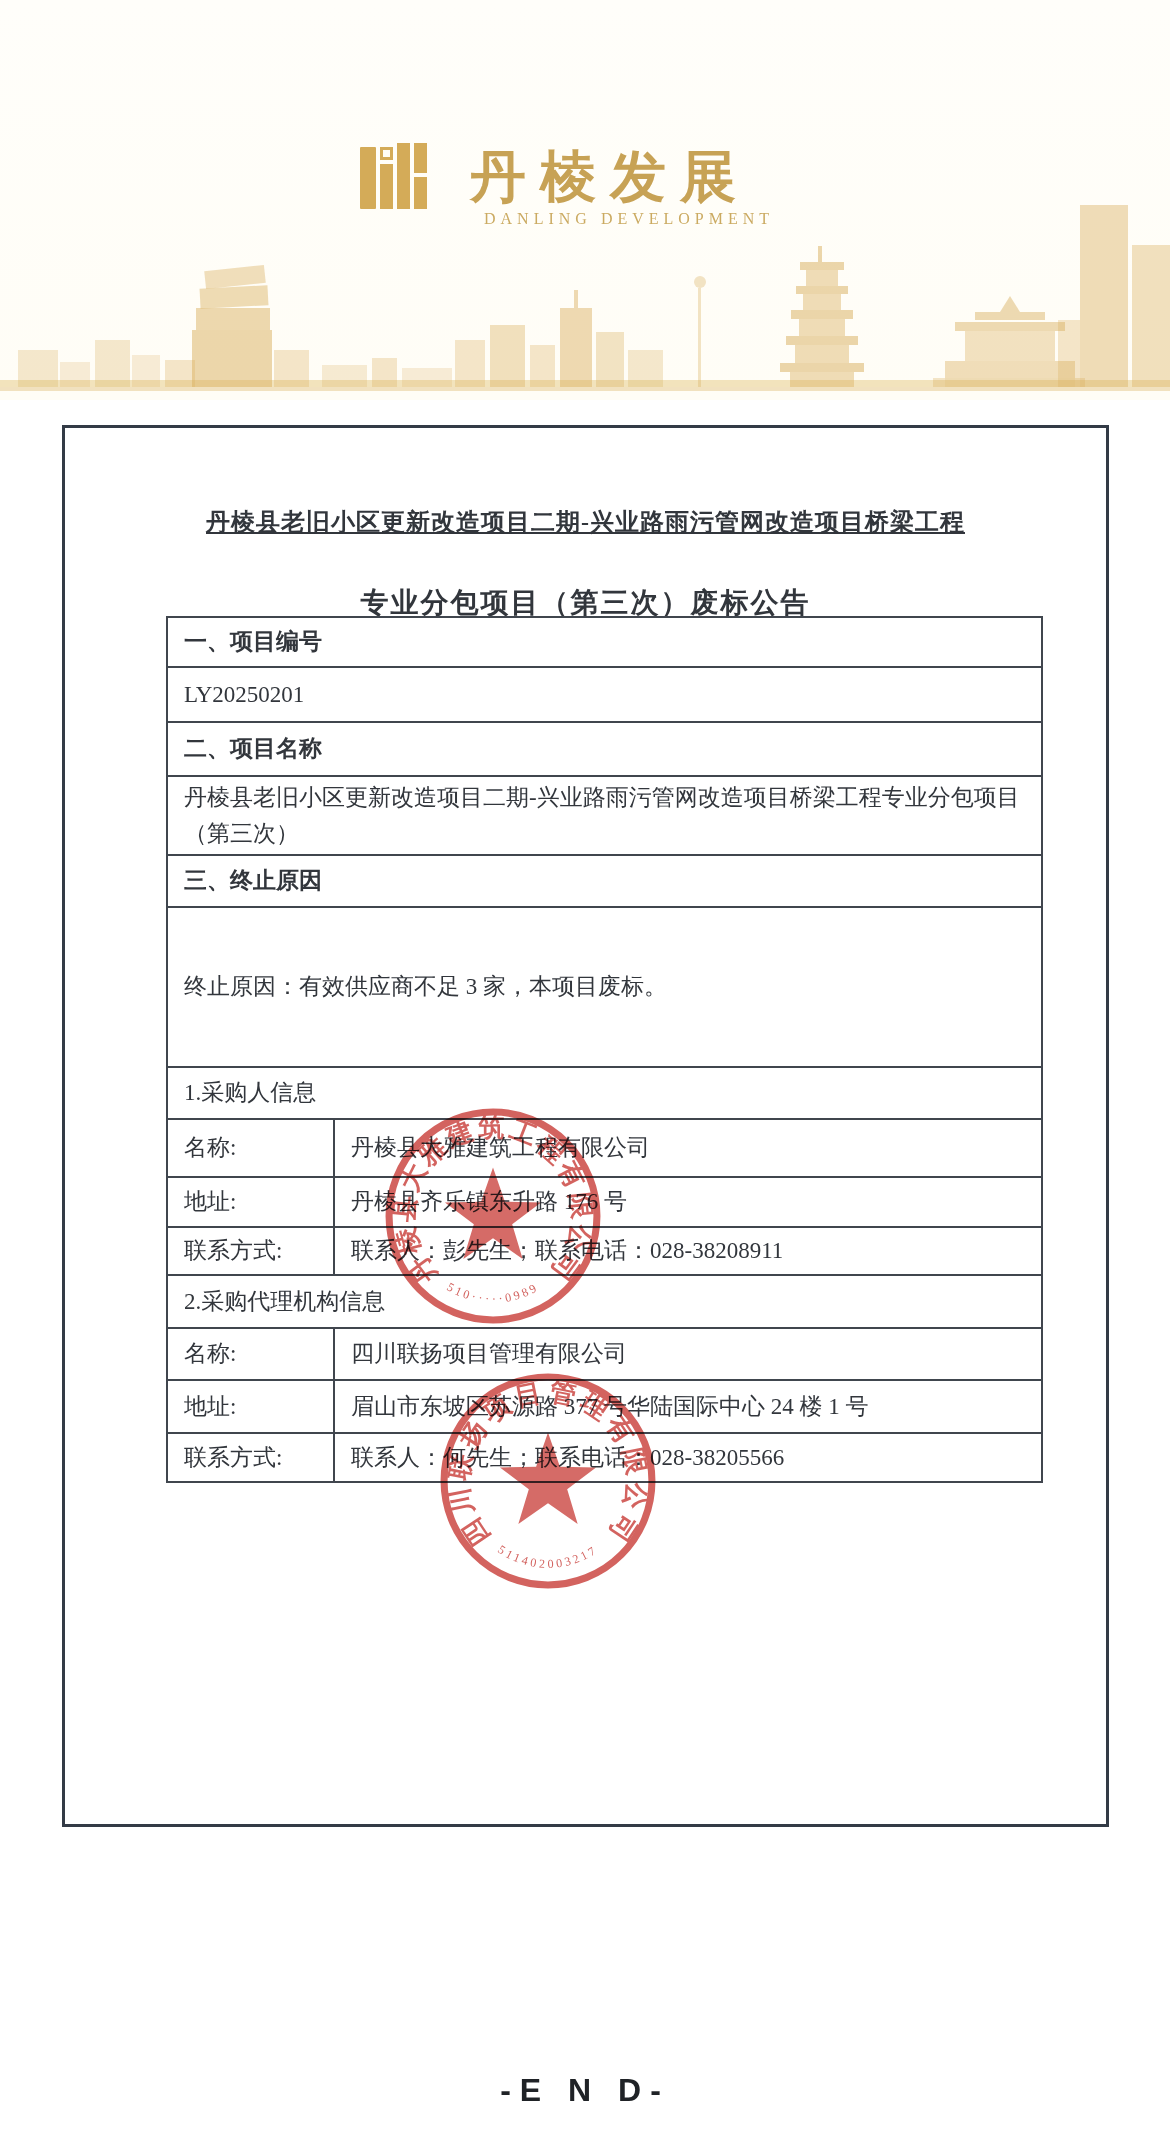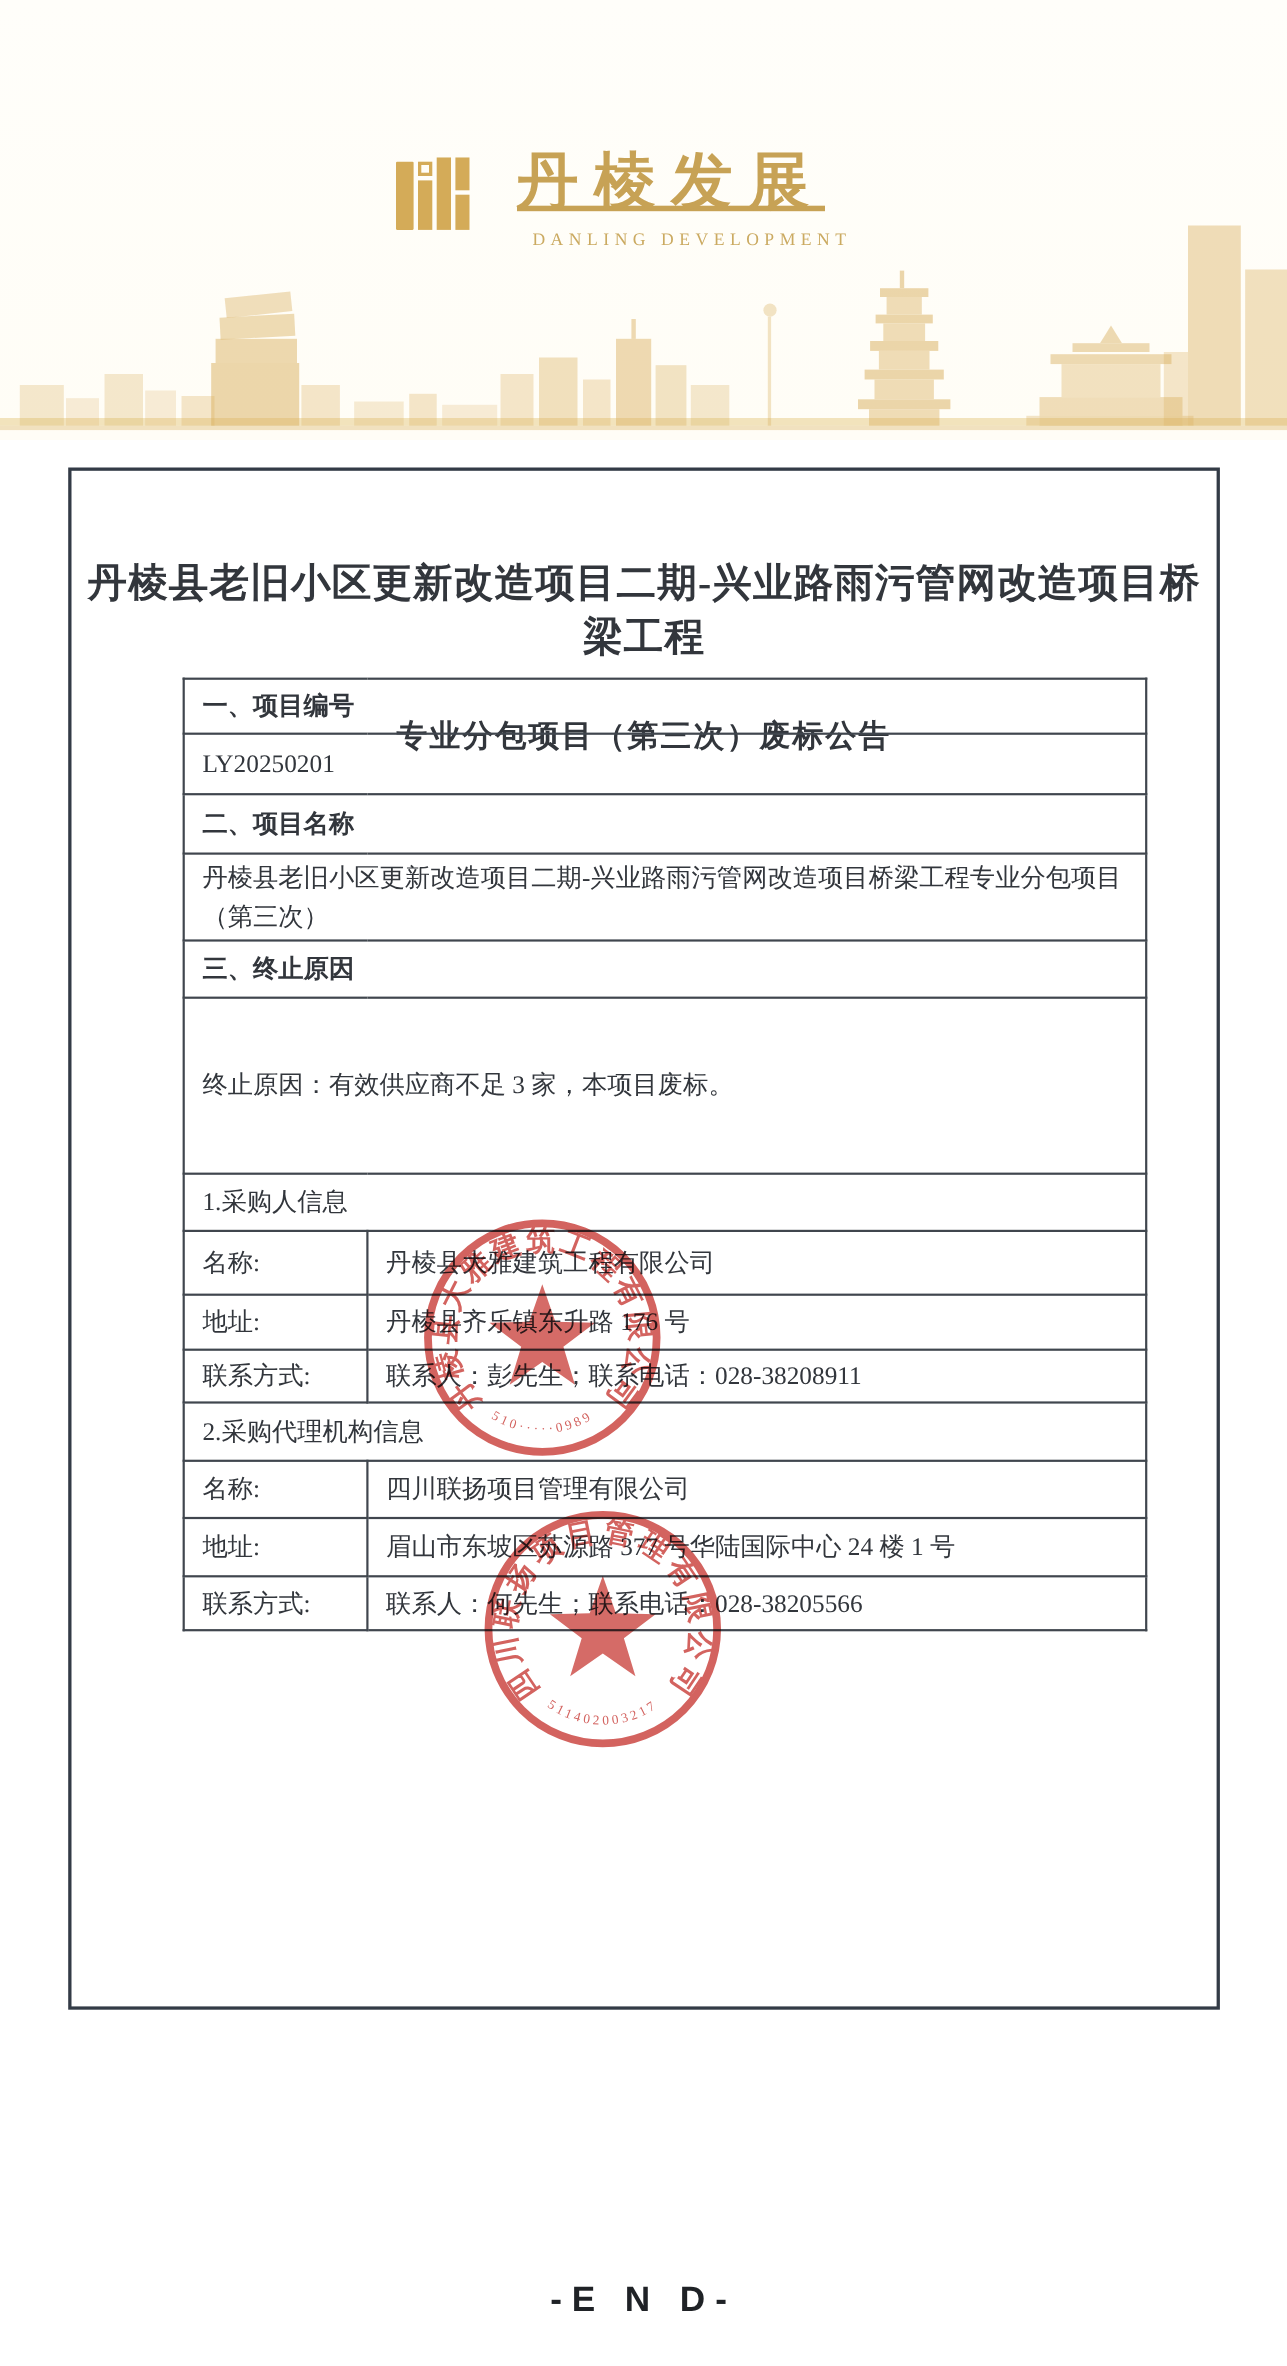--- a/index.html
+++ b/index.html
@@ -9,37 +9,37 @@
     overflow:hidden;
   }
   
   .banner-tint{
     position:absolute;left:0;top:0;width:1170px;height:400px;
     background:linear-gradient(#fffefa,#fffdf6);
   }
   .brand-header{position:absolute;left:0;top:0;width:1170px;height:250px;}
   .logo-mark{position:absolute;left:360px;top:143px;width:67px;height:67px;}
   .brand-cn{
-    position:absolute;left:470px;top:128px;width:300px;
+    position:absolute;left:470px;top:140px;width:300px;
     font-size:56px;letter-spacing:14px;color:#c7a255;font-weight:bold;
-    font-family:"Liberation Serif","DejaVu Serif",serif;white-space:nowrap;text-decoration:underline;
+    font-family:"Liberation Serif","DejaVu Serif",serif;white-space:nowrap;
   }
   .brand-en{
     position:absolute;left:484px;top:210px;width:300px;
     font-size:16px;letter-spacing:5px;color:#cbaa61;
     font-family:"Liberation Serif","DejaVu Serif",serif;white-space:nowrap;
   }
   .skyline{position:absolute;left:0;top:190px;width:1170px;height:205px;}
   
   .doc-box{
     position:absolute;left:62px;top:425px;width:1047px;height:1402px;
     border:3px solid #333b46;background:#ffffff;box-sizing:border-box;
   }
   .doc-title{position:absolute;left:0;top:78px;width:100%;text-align:center;}
-  .doc-title .t1{font-size:36px;font-weight:bold;letter-spacing:1px;}
+  .doc-title .t1{font-size:24px;font-weight:bold;letter-spacing:1px;text-decoration:underline;}
   .doc-title .t2{font-size:28px;font-weight:bold;letter-spacing:2px;margin-top:46px;}
   table.info{
     position:absolute;left:101px;top:188px;width:877px;
     border-collapse:collapse;table-layout:fixed;
   }
   table.info td{
     border:2px solid #40464e;font-size:23px;line-height:1.55;
     padding:2px 14px 2px 16px;vertical-align:middle;box-sizing:border-box;
     word-break:break-all;
   }

